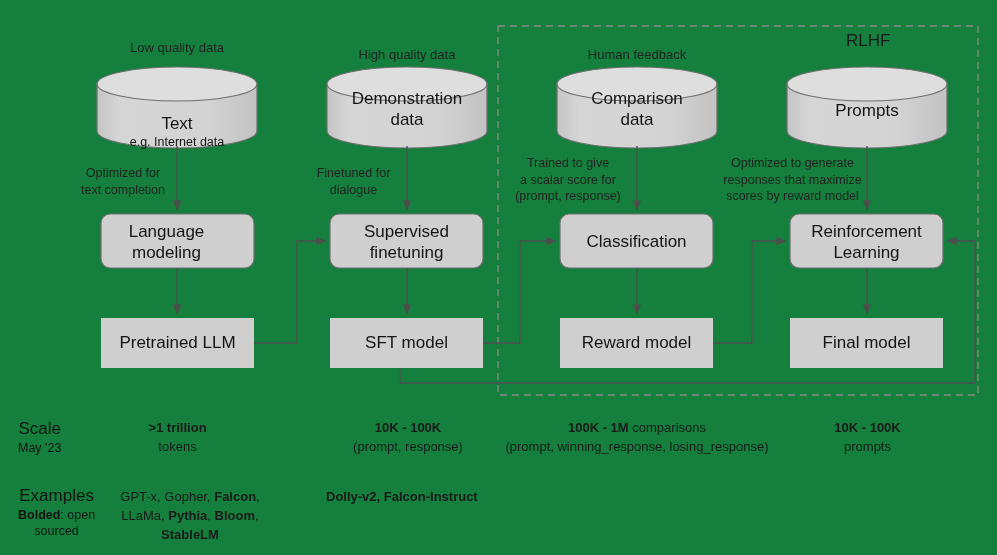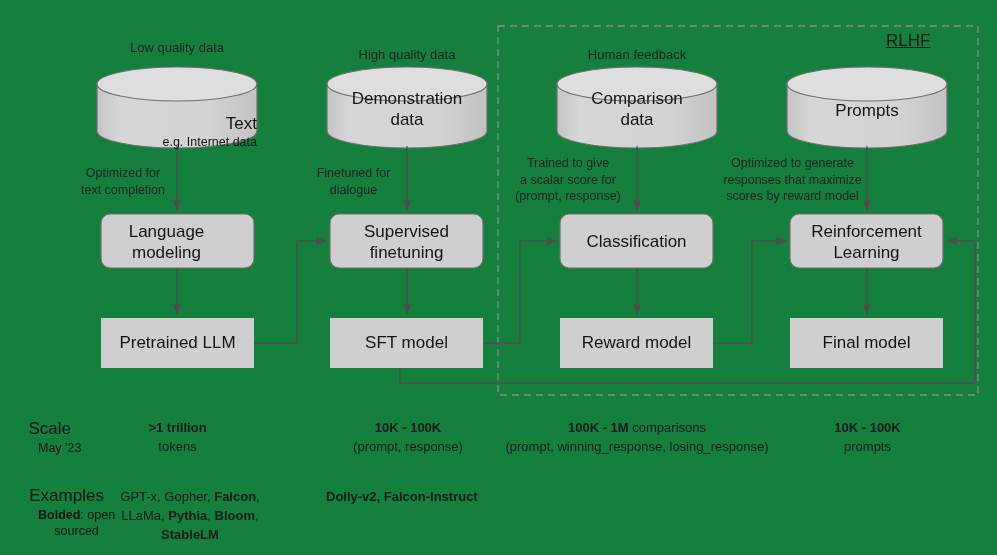--- a/index.html
+++ b/index.html
@@ -63,21 +63,20 @@
     position: absolute;
     font-size: 17px;
     color: #141414;
     line-height: 1.25;
     text-align: center;
   }
   .row-head .sub {
     display: block;
     font-size: 12.5px;
     margin-top: 2px;
-    margin-left: 20px;
   }
   .cell {
     position: absolute;
     font-size: 13px;
     color: #1a1a1a;
     text-align: center;
     line-height: 1.45;
   }
   .cell.left { text-align: left; }
   b { font-weight: 700; }
@@ -154,23 +153,23 @@
       <path d="M713,343 L752,343 L752,241 L786,241" marker-end="url(#ah)"></path>
 
       <path d="M400,368 L400,383 L975,383 L975,241 L947,241" marker-end="url(#ah)"></path>
     </g>
   </svg>
 
   <div class="ctext caption" style="left:97px; top:40px; width:160px;">Low quality data</div>
   <div class="ctext caption" style="left:557px; top:47px; width:160px;">Human feedback</div>
   <div class="ctext caption" style="left:327px; top:47px; width:160px;">High quality data</div>
 
-  <div class="rlhf-label abs" style="left:886px; top:31px;text-decoration:underline;">RLHF</div>
-
-  <div class="ctext node-label" style="left:97px; top:93px; width:160px;text-align:right;">
+  <div class="rlhf-label abs" style="left:846px; top:31px;">RLHF</div>
+
+  <div class="ctext node-label" style="left:97px; top:93px; width:160px;">
     <span>Text</span>
     <span class="sub">e.g. Internet data</span>
   </div>
   <div class="ctext node-label" style="left:327px; top:89px; width:160px;">Demonstration
 data</div>
   <div class="ctext node-label" style="left:557px; top:89px; width:160px;">Comparison
 data</div>
   <div class="ctext node-label" style="left:787px; top:101px; width:160px;">Prompts</div>
 
   <div class="ctext edge-label" style="left:58px; top:165px; width:130px;">Optimized for

